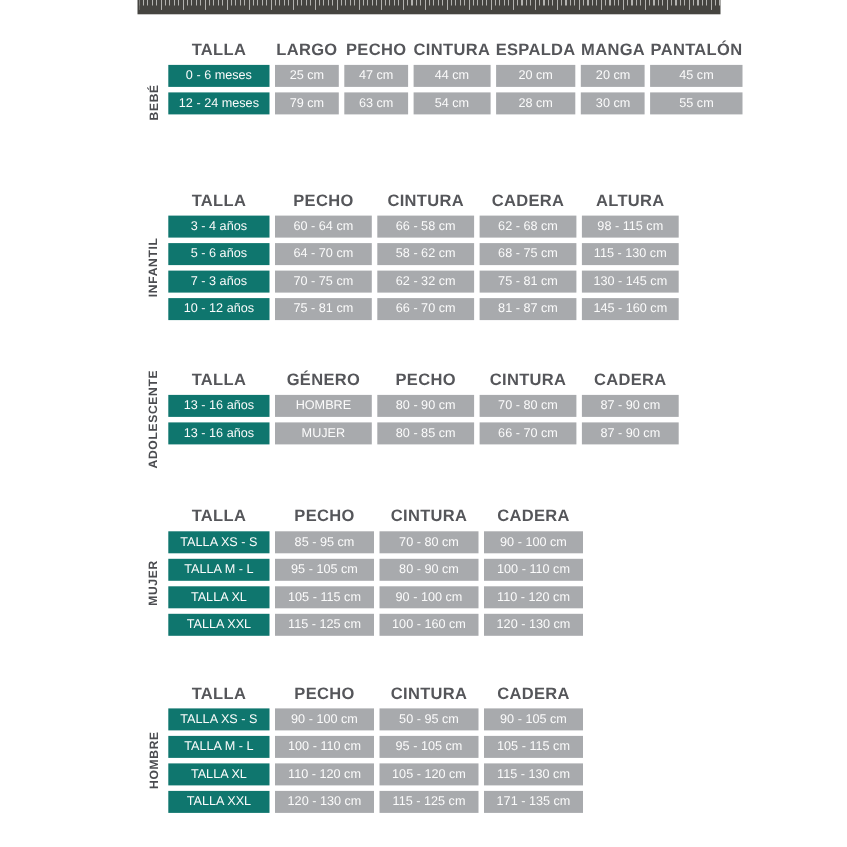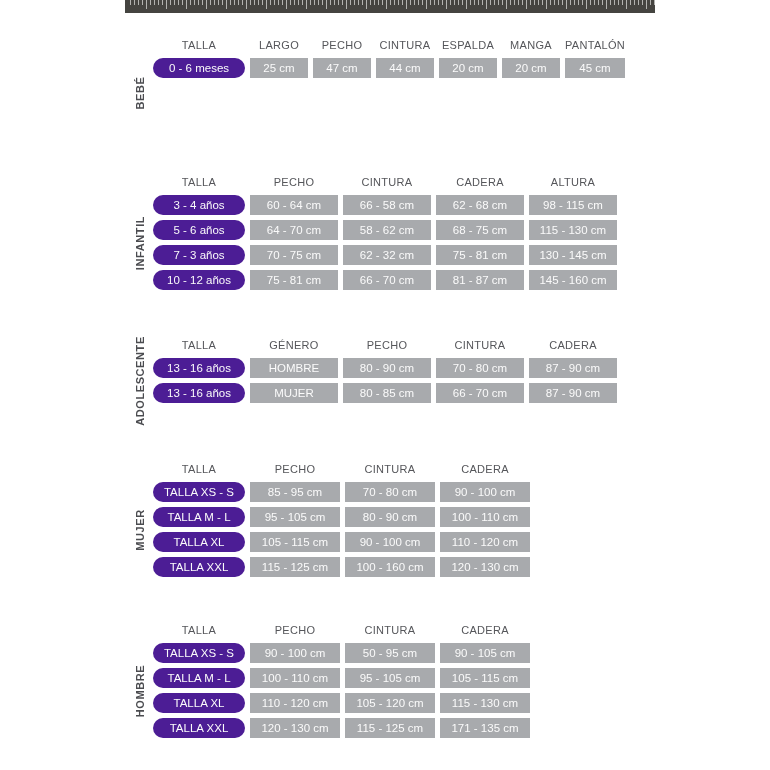--- a/index.html
+++ b/index.html
@@ -77,38 +77,38 @@
 
   table.size-table {
     margin-left: 19px;
     border-collapse: separate;
     border-spacing: 5px;
     table-layout: fixed;
   }
   .size-table th {
     height: 16px;
     padding: 0;
-    font-size: 11px;
-    font-weight: normal;
+    font-size: 15px;
+    font-weight: bold;
     letter-spacing: 0.3px;
     color: #55565a;
     text-align: center;
     vertical-align: middle;
     white-space: nowrap;
   }
   .size-table td {
     height: 20px;
     padding: 0;
     font-size: 11.5px;
     color: #fbfbfb;
     text-align: center;
     vertical-align: middle;
     white-space: nowrap;
   }
-  .size-table td.dark  { background: #4c1d95; border-radius: 10px; }
+  .size-table td.dark  { background: #0f766e; }
   .size-table td.light { background: #a8aaad; }
 
   .size-table th:first-child,
   .size-table td:first-child { width: 92px; }
   .cols-narrow th:not(:first-child), .cols-narrow td:not(:first-child) { width: 58px; }
   .cols-mid th:not(:first-child),    .cols-mid td:not(:first-child)    { width: 88px; }
   .cols-wide th:not(:first-child),   .cols-wide td:not(:first-child)   { width: 90px; }
 
   .footnote {
     position: absolute;
@@ -149,20 +149,29 @@
         <tbody>
           <tr>
             <td class="dark">0 - 6 meses</td>
             <td class="light">25 cm</td>
             <td class="light">47 cm</td>
             <td class="light">44 cm</td>
             <td class="light">20 cm</td>
             <td class="light">20 cm</td>
             <td class="light">45 cm</td>
           </tr>
+          <tr>
+            <td class="dark">12 - 24 meses</td>
+            <td class="light">79 cm</td>
+            <td class="light">63 cm</td>
+            <td class="light">54 cm</td>
+            <td class="light">28 cm</td>
+            <td class="light">30 cm</td>
+            <td class="light">55 cm</td>
+          </tr>
         </tbody>
       </table>
   </section>
 
   <section class="group g1">
     <div class="side-label">
       <span>INFANTIL</span>
     </div>
     <table class="size-table cols-mid">
         <thead>

